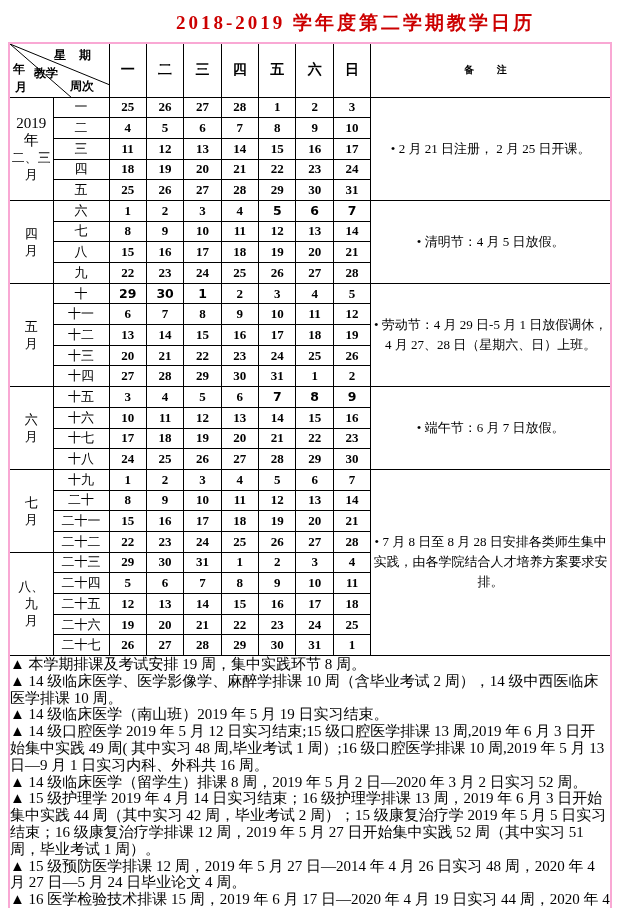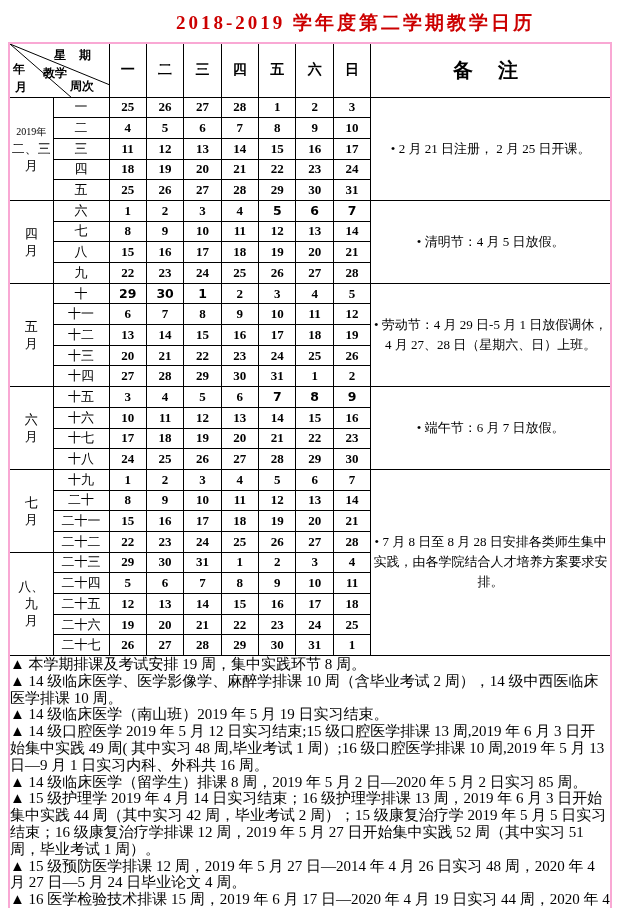--- a/index.html
+++ b/index.html
@@ -19,28 +19,28 @@
     border-collapse:collapse; table-layout:fixed;
     border:2px solid #f9a8d4;
   }
   table.cal td { border:1px solid #000; padding:0; overflow:hidden; }
   tr.hdr { height:54px; }
   td.corner { position:relative; }
   td.corner svg { position:absolute; left:0; top:0; }
   .c-lab { position:absolute; font-size:12px; font-weight:bold; white-space:nowrap; }
   .c-week  { top:3px;  left:44px; letter-spacing:5px; }
   .c-year  { top:17px; left:3px; }
-  .c-teach { top:21px; left:33px; }
+  .c-teach { top:21px; left:24px; }
   .c-month { top:35px; left:5px; }
   .c-zhou  { top:34px; left:60px; }
   td.day-h { text-align:center; font-weight:bold; font-size:14px; }
-  td.rem-h { text-align:center; font-weight:bold; font-size:20px; letter-spacing:10px; }
+  td.rem-h { text-align:center; font-weight:bold; font-size:10px; letter-spacing:10px; }
   tr.data-row { height:20.7px; }
   td.month-cell { text-align:center; font-size:13px; line-height:17px; vertical-align:middle; }
-  td.month-cell .yr { font-size:10px; }
+  td.month-cell .yr { font-size:15px; }
   td.week-no { text-align:center; font-size:13px; }
   td.date-cell { text-align:center; font-size:13px; font-weight:bold;
                  font-family:"Liberation Serif",serif; }
   td.date-cell.holiday { font-family:"DejaVu Sans","Liberation Sans",sans-serif;
                  font-size:12.5px; }
   td.note-cell { text-align:center; vertical-align:middle; font-size:13px;
                  line-height:20px; padding:2px 5px 2px 7px; }
   td.footnotes { vertical-align:top; text-align:left; padding:4px 6px 2px 6px; }
   .fn-item { font-size:15px; line-height:16.8px; }
 </style>
@@ -385,21 +385,21 @@
         <td class="date-cell">30</td>
         <td class="date-cell">31</td>
         <td class="date-cell">1</td>
       </tr>
       <tr>
       <td class="footnotes" colspan="10">
           <div class="fn-item">▲ 本学期排课及考试安排 19 周，集中实践环节 8 周。</div>
           <div class="fn-item">▲ 14 级临床医学、医学影像学、麻醉学排课 10 周（含毕业考试 2 周），14 级中西医临床医学排课 10 周。</div>
           <div class="fn-item">▲ 14 级临床医学（南山班）2019 年 5 月 19 日实习结束。</div>
           <div class="fn-item">▲ 14 级口腔医学 2019 年 5 月 12 日实习结束;15 级口腔医学排课 13 周,2019 年 6 月 3 日开始集中实践 49 周( 其中实习 48 周,毕业考试 1 周）;16 级口腔医学排课 10 周,2019 年 5 月 13 日—9 月 1 日实习内科、外科共 16 周。</div>
-          <div class="fn-item">▲ 14 级临床医学（留学生）排课 8 周，2019 年 5 月 2 日—2020 年 5 月 2 日实习 85 周。</div>
+          <div class="fn-item">▲ 14 级临床医学（留学生）排课 8 周，2019 年 5 月 2 日—2020 年 3 月 2 日实习 52 周。</div>
           <div class="fn-item">▲ 15 级护理学 2019 年 4 月 14 日实习结束；16 级护理学排课 13 周，2019 年 6 月 3 日开始集中实践 44 周（其中实习 42 周，毕业考试 2 周）；15 级康复治疗学 2019 年 5 月 5 日实习结束；16 级康复治疗学排课 12 周，2019 年 5 月 27 日开始集中实践 52 周（其中实习 51 周，毕业考试 1 周）。</div>
           <div class="fn-item">▲ 15 级预防医学排课 12 周，2019 年 5 月 27 日—2014 年 4 月 26 日实习 48 周，2020 年 4 月 27 日—5 月 24 日毕业论文 4 周。</div>
           <div class="fn-item">▲ 16 医学检验技术排课 15 周，2019 年 6 月 17 日—2020 年 4 月 19 日实习 44 周，2020 年 4 月 20 日-5 月 3 日毕业考试及毕业论文答辩 2 周。</div>
           <div class="fn-item">▲ 日毕业考试及毕业论文答辩，具体放假日期按国务院办公厅通知执行。</div>
         </td>
     </tr>
   </tbody>
 </table>
 
 </body></html>

